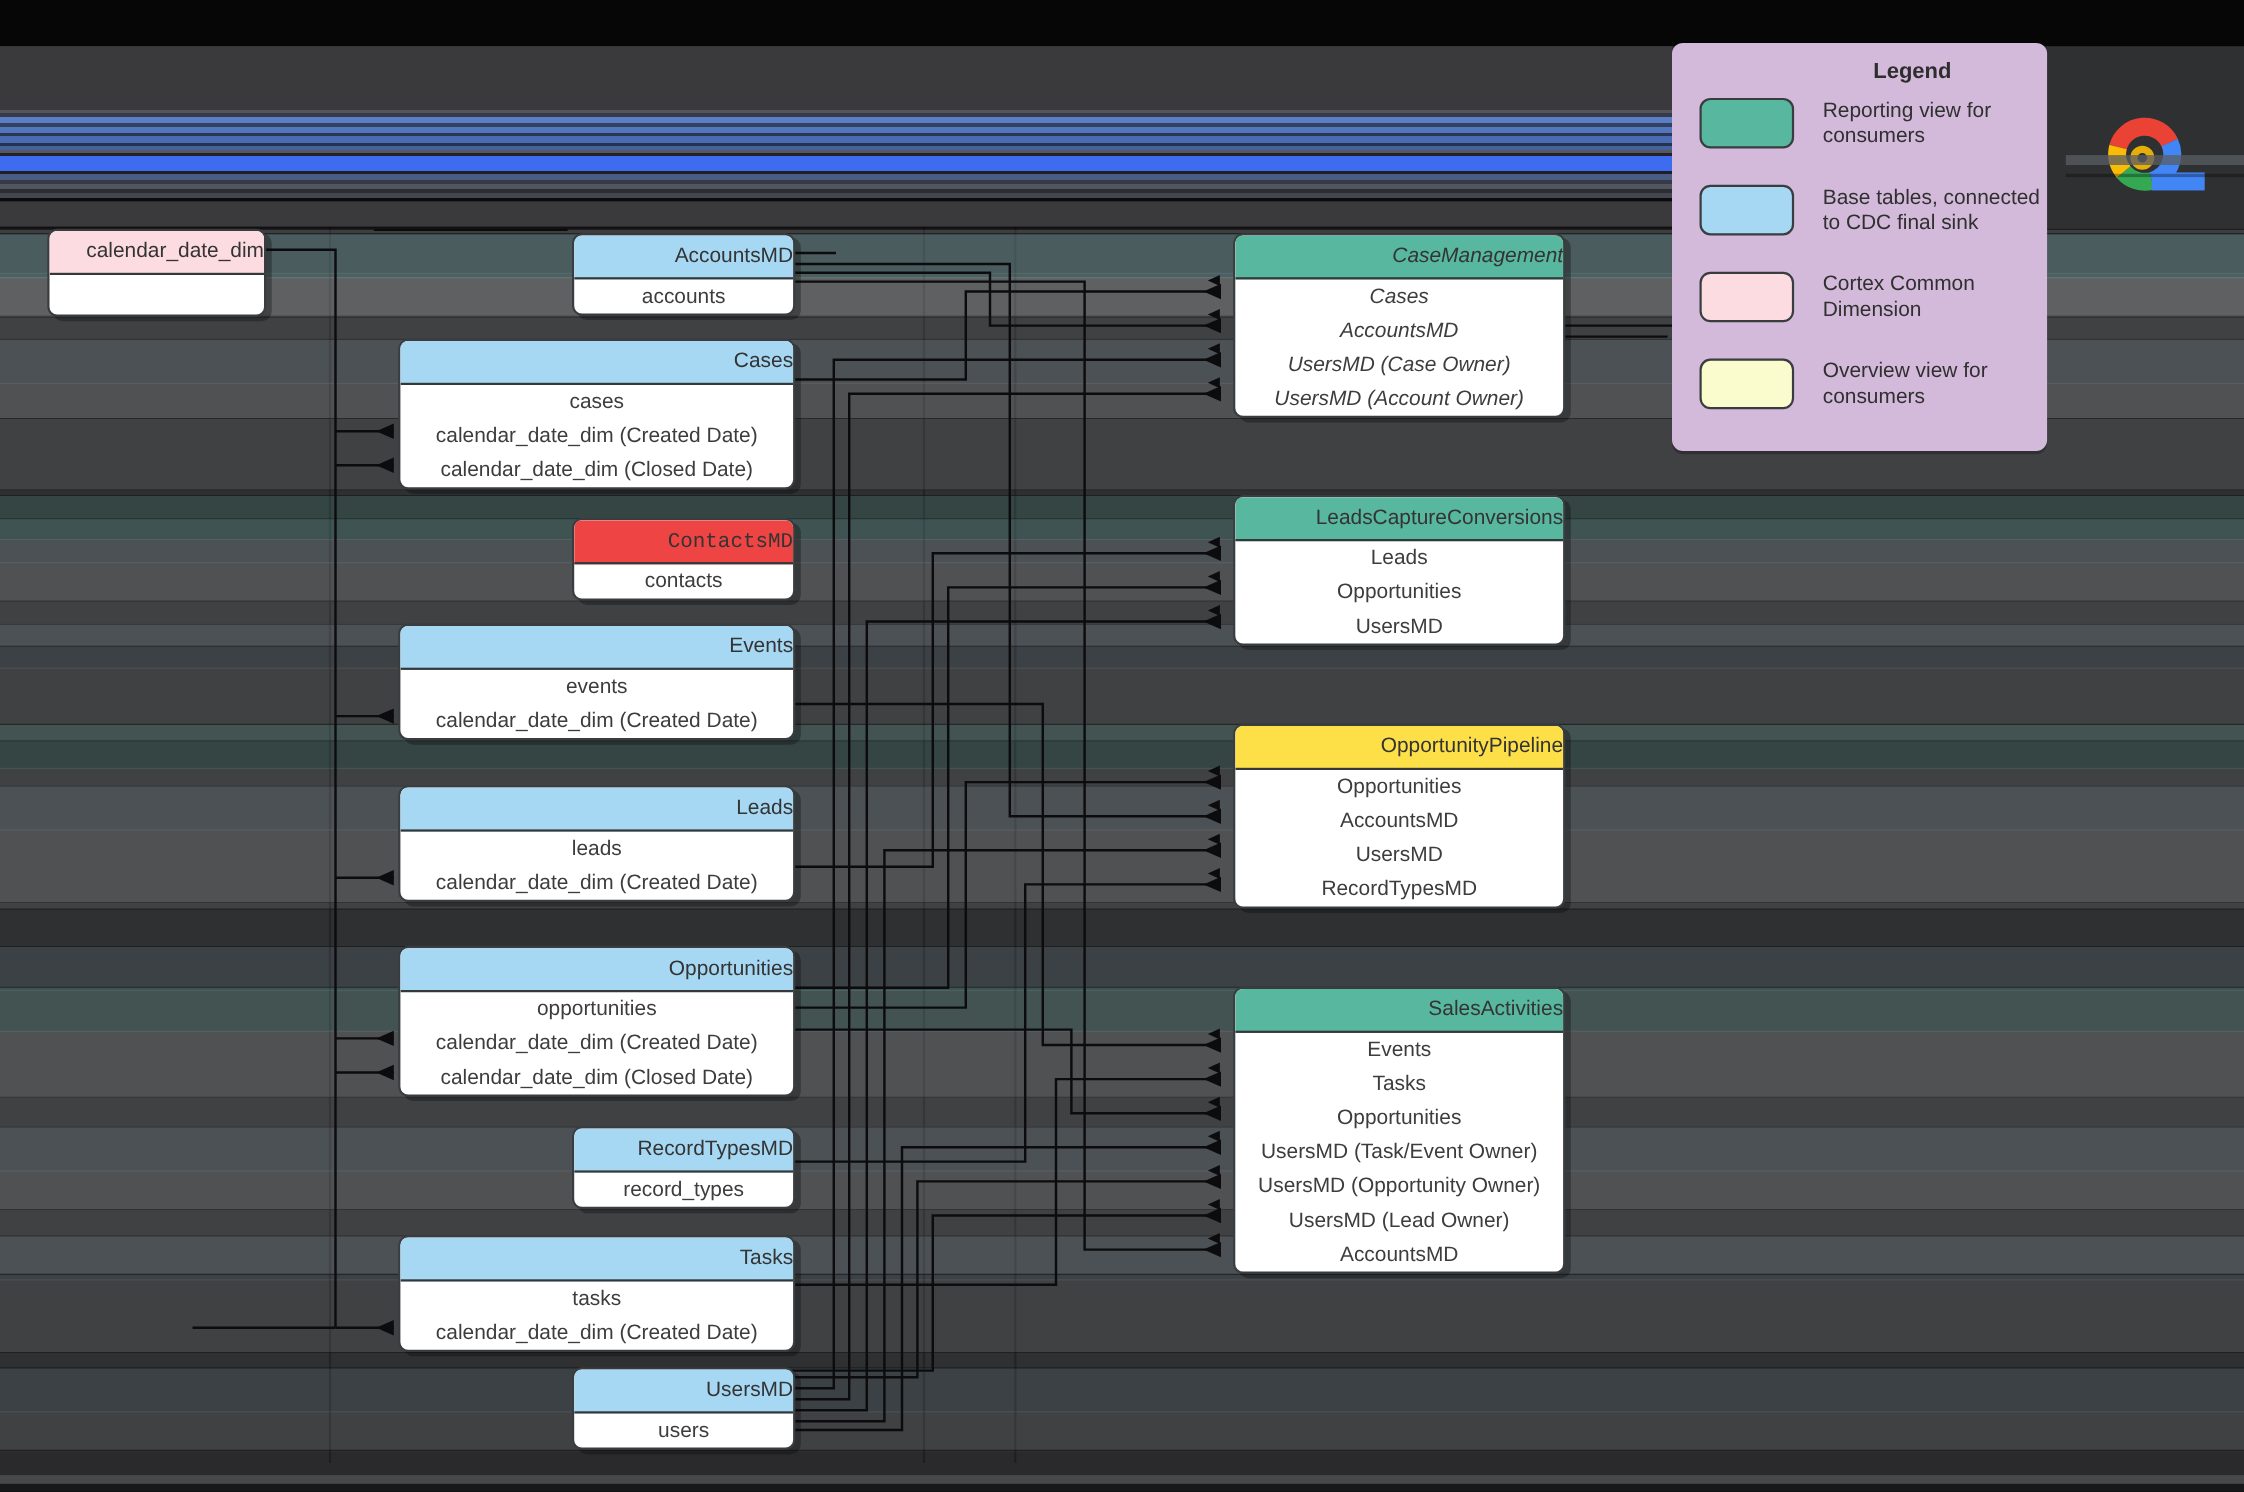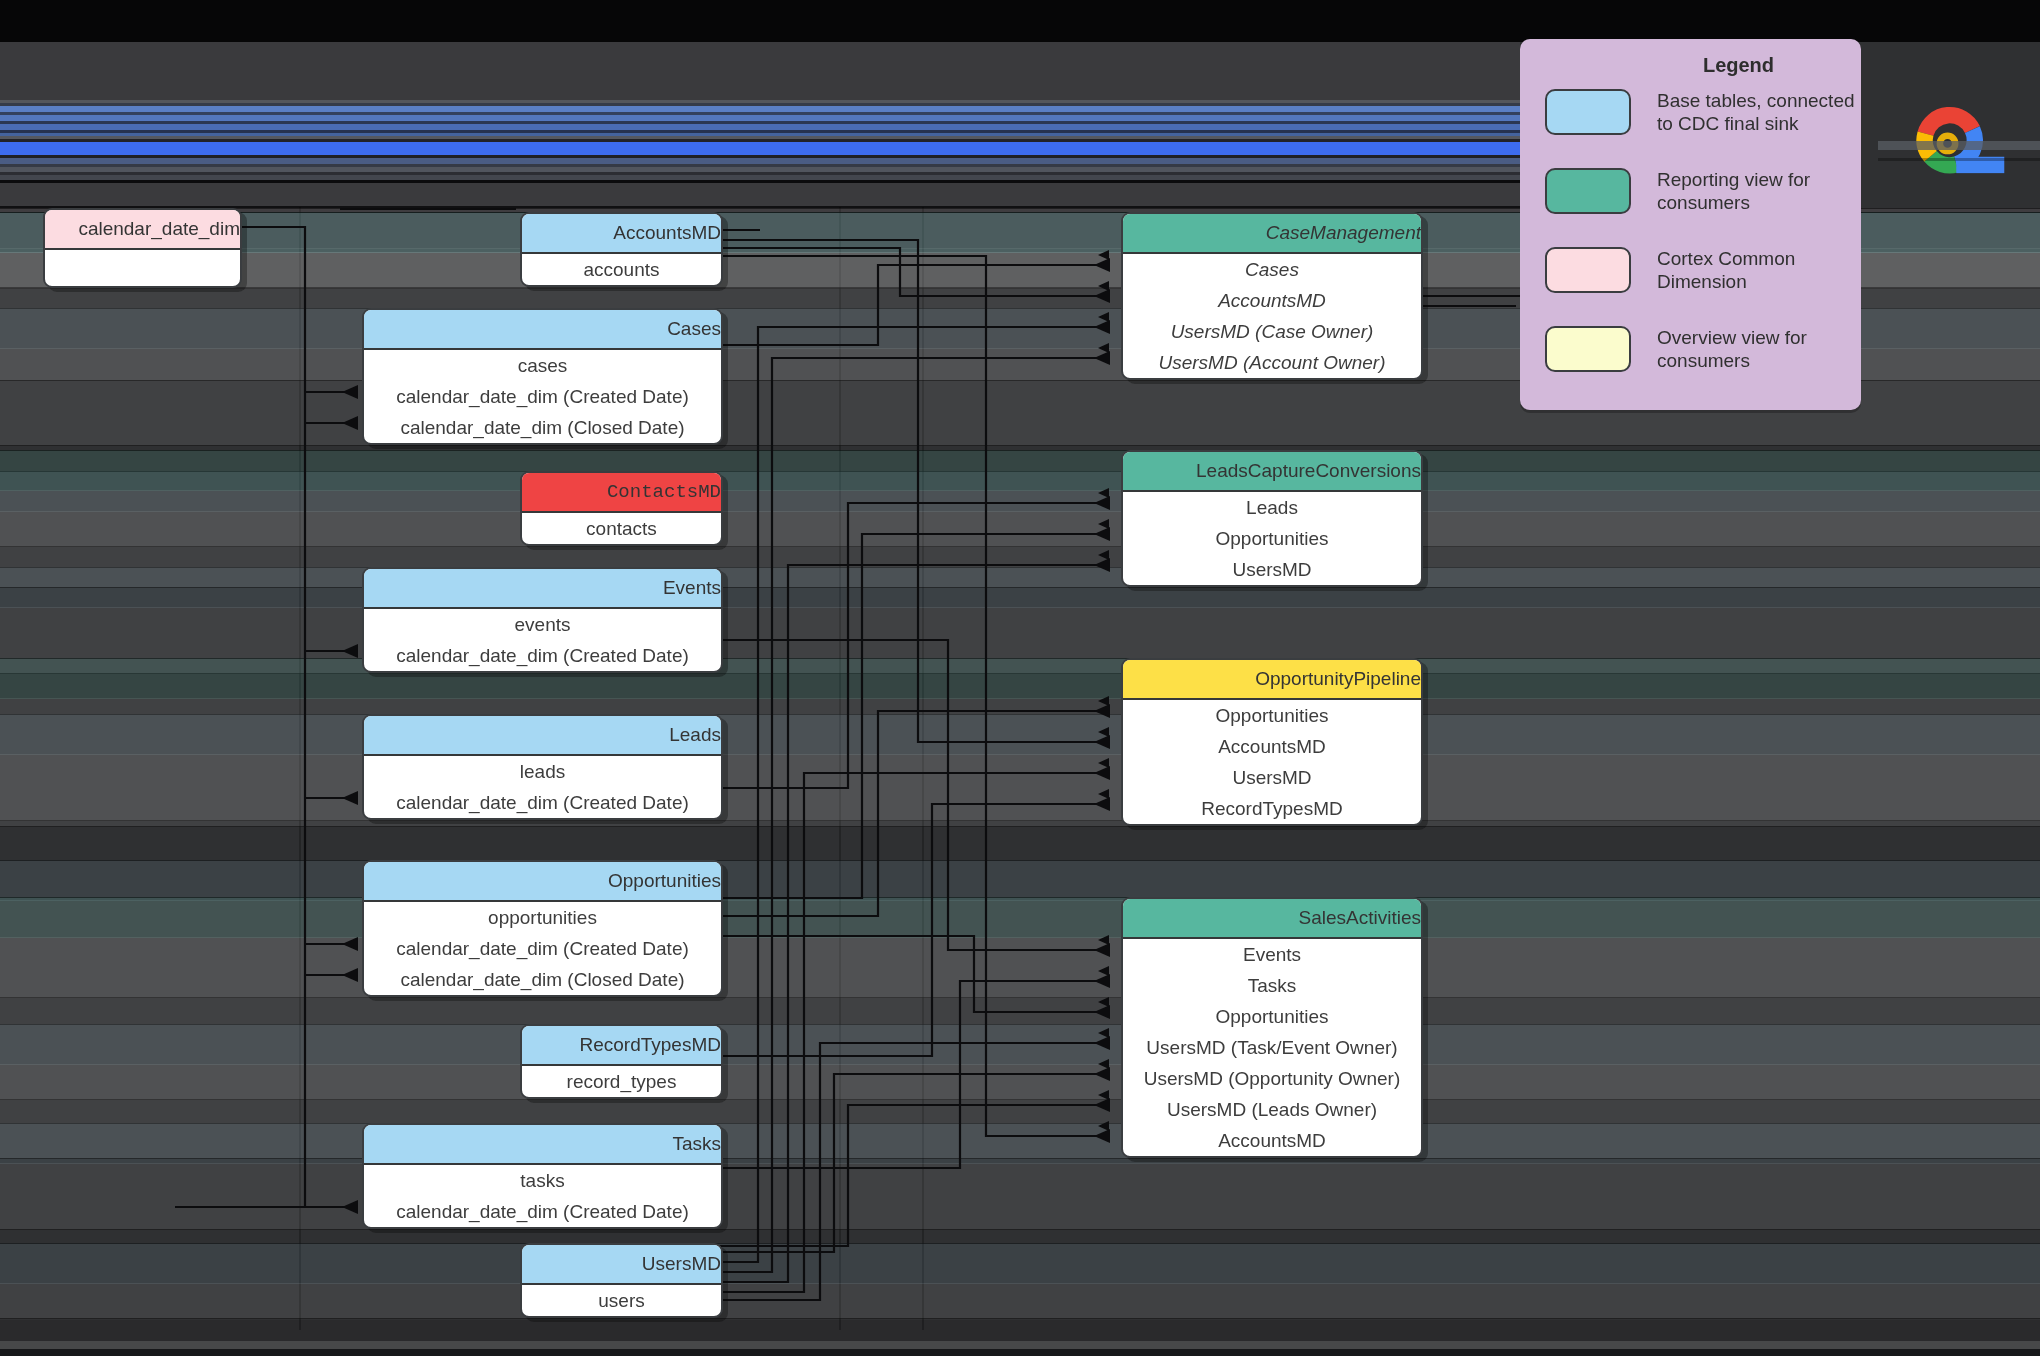--- a/index.html
+++ b/index.html
@@ -286,34 +286,34 @@
       </div>
   </div>
   <div class="box" id="b-sa">
     <div class="hd" style="background: rgb(87, 183, 159);">SalesActivities</div>
     <div class="rows">
         <div class="row">Events</div>
         <div class="row">Tasks</div>
         <div class="row">Opportunities</div>
         <div class="row">UsersMD (Task/Event Owner)</div>
         <div class="row">UsersMD (Opportunity Owner)</div>
-        <div class="row">UsersMD (Leads Owner)</div>
+        <div class="row">UsersMD (Lead Owner)</div>
         <div class="row">AccountsMD</div>
       </div>
   </div>
 
   <div class="legend">
     <div class="legend-title">Legend</div>
     <div class="legend-item">
+      <div class="legend-swatch" style="background: rgb(87, 183, 159);"></div>
+      <div class="legend-label">Reporting view for consumers</div>
+    </div>
+    <div class="legend-item">
       <div class="legend-swatch" style="background: rgb(166, 216, 243);"></div>
       <div class="legend-label">Base tables, connected to CDC final sink</div>
-    </div>
-    <div class="legend-item">
-      <div class="legend-swatch" style="background: rgb(87, 183, 159);"></div>
-      <div class="legend-label">Reporting view for consumers</div>
     </div>
     <div class="legend-item">
       <div class="legend-swatch" style="background: rgb(252, 220, 225);"></div>
       <div class="legend-label">Cortex Common Dimension</div>
     </div>
     <div class="legend-item">
       <div class="legend-swatch" style="background: rgb(251, 252, 205);"></div>
       <div class="legend-label">Overview view for consumers</div>
     </div>
   </div>

